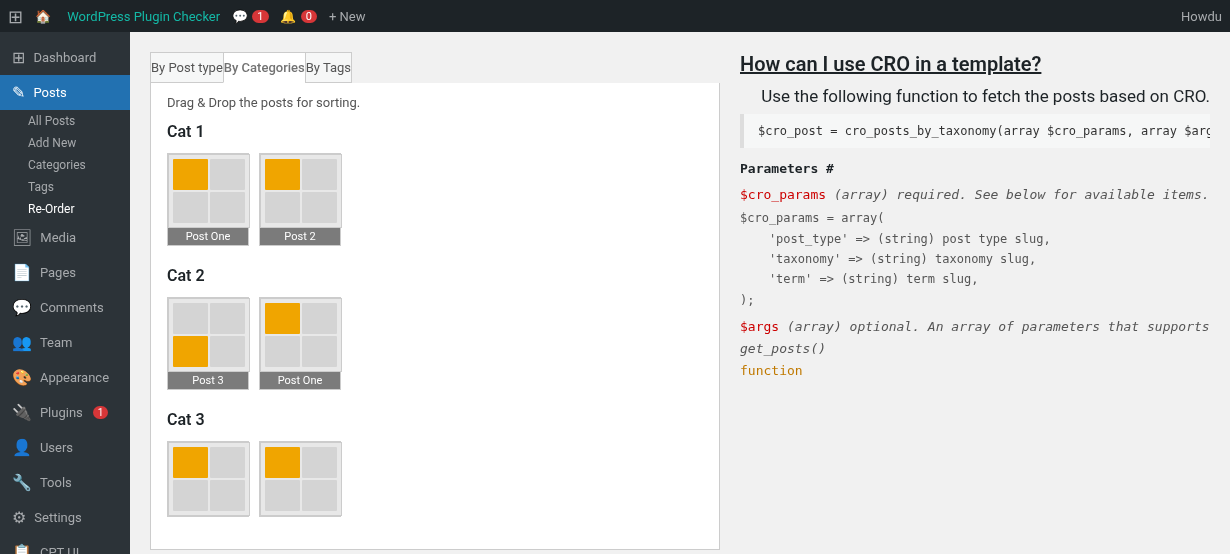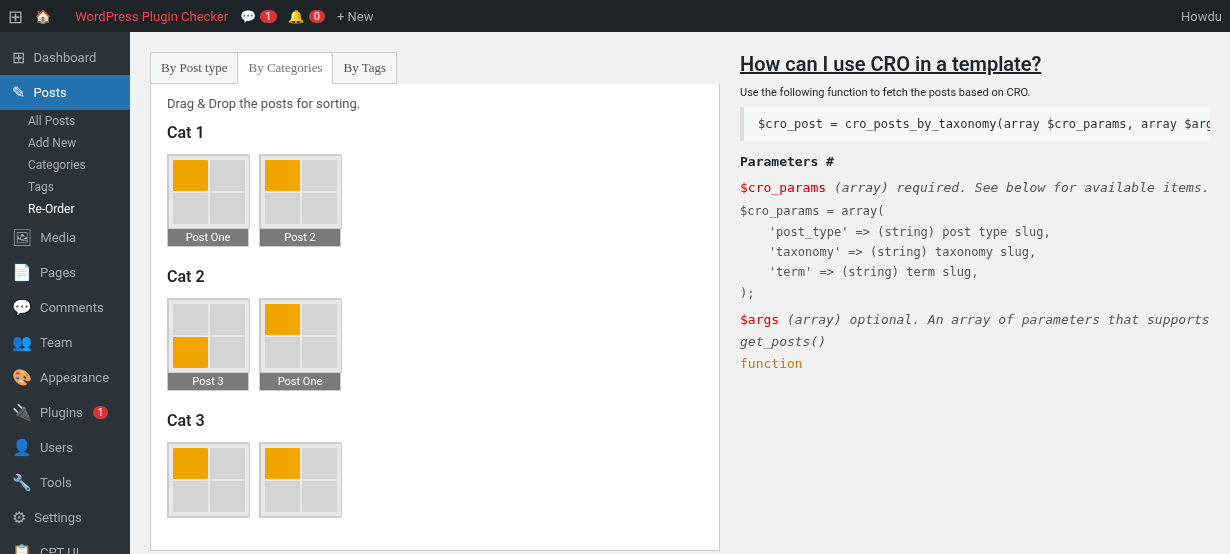--- a/index.html
+++ b/index.html
@@ -14,21 +14,21 @@
       align-items: center;
       padding: 0 8px;
       gap: 12px;
       position: fixed;
       top: 0; left: 0; right: 0;
       z-index: 100;
     }
     .adminbar-logo { color: #a7aaad; font-size: 18px; }
     .adminbar-item { color: #a7aaad; font-size: 13px; display: flex; align-items: center; gap: 4px; }
     .adminbar-item span { font-size: 11px; background: #d63638; color: white; border-radius: 10px; padding: 0 5px; }
-    .adminbar-site { color: #ef4444; font-size: 13px; margin-left: 12px; }
+    .adminbar-site { color: #14b8a6; font-size: 13px; margin-left: 4px; }
     .adminbar-right { margin-left: auto; color: #a7aaad; }
 
     
     #layout { display: flex; margin-top: 32px; min-height: calc(100vh - 32px); }
 
     
     #sidebar {
       width: 130px;
       background: #2c3338;
       color: #a7aaad;
@@ -67,28 +67,27 @@
     
     #main { flex: 1; padding: 20px 20px; background: #f1f1f1; display: flex; gap: 20px; }
 
     
     #left-panel { flex: 1; max-width: 740px; }
     .page-title { font-size: 23px; font-weight: 400; color: #1d2327; margin-bottom: 16px; }
 
     
     .tabs { display: flex; gap: 0; margin-bottom: 0; }
     .tab {
-      padding: 7px 10px;
+      padding: 7px 0;
       border: 1px solid #ccc;
       background: #f6f7f7;
       color: #555;
       cursor: pointer;
       font-size: 13px;
       border-right: none;
-      font-family: Liberation Serif, serif;
     }
     .tab:last-child { border-right: 1px solid #ccc; }
     .tab.active { background: #fff; border-bottom: 1px solid #fff; color: #737373; font-weight: 500; }
 
     
     .content-box {
       background: #fff;
       border: 1px solid #ccc;
       border-top: none;
       padding: 12px 16px;
@@ -134,21 +133,21 @@
       margin-top: 0;
     }
     .post-card-inner {
       border: 1px solid #ccc;
       background: #f6f6f6;
     }
 
     
     #right-panel { width: 470px; flex-shrink: 0; }
     .help-title { font-size: 20px; font-weight: 600; color: #1d2327; margin-bottom: 10px; text-decoration: underline; }
-    .help-desc { color: #1d2327; margin-bottom: 8px; font-size: 11px; }
+    .help-desc { color: #1d2327; margin-bottom: 8px; font-size: 17px; text-align: right; }
     .code-block {
       background: #f6f7f7;
       border-left: 4px solid #ddd;
       padding: 10px 14px;
       font-family: monospace;
       font-size: 12px;
       margin-bottom: 10px;
       color: #333;
       overflow-x: auto;
       white-space: pre;

